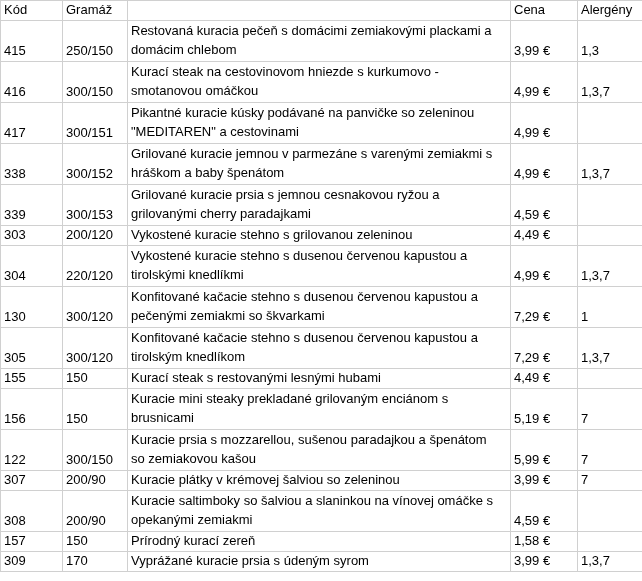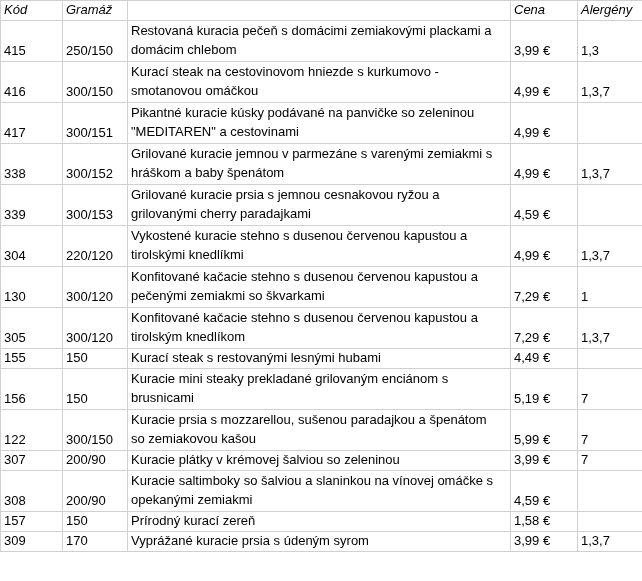--- a/index.html
+++ b/index.html
@@ -26,21 +26,21 @@
   th, td {
     border: 1px solid #d0d0d0;
     padding: 0 3px 2px 3px;
     vertical-align: bottom;
     text-align: left;
     font-weight: normal;
     overflow: hidden;
     line-height: 17px;
     white-space: pre;
   }
-  tr.hdr { height: 20px; font-style: italic; }
+  tr.hdr { height: 20px; }
   tr.h1  { height: 20px; }
   tr.h2  { height: 40px; }
   td.dish { line-height: 19px; }
   tr.h1 td.dish { line-height: 17px; }
 </style>
 </head>
 <body>
 
 <table class="menu">
   <colgroup>
@@ -91,20 +91,27 @@
 hráškom a baby špenátom</td>
       <td>4,99 €</td>
       <td>1,3,7</td>
     </tr>
     <tr class="h2">
       <td>339</td>
       <td>300/153</td>
       <td class="dish">Grilované kuracie prsia s jemnou cesnakovou ryžou a
 grilovanými cherry paradajkami</td>
       <td>4,59 €</td>
+      <td></td>
+    </tr>
+    <tr class="h1">
+      <td>303</td>
+      <td>200/120</td>
+      <td class="dish">Vykostené kuracie stehno s grilovanou zeleninou</td>
+      <td>4,49 €</td>
       <td></td>
     </tr>
     <tr class="h2">
       <td>304</td>
       <td>220/120</td>
       <td class="dish">Vykostené kuracie stehno s dusenou červenou kapustou a
 tirolskými knedlíkmi</td>
       <td>4,99 €</td>
       <td>1,3,7</td>
     </tr>

